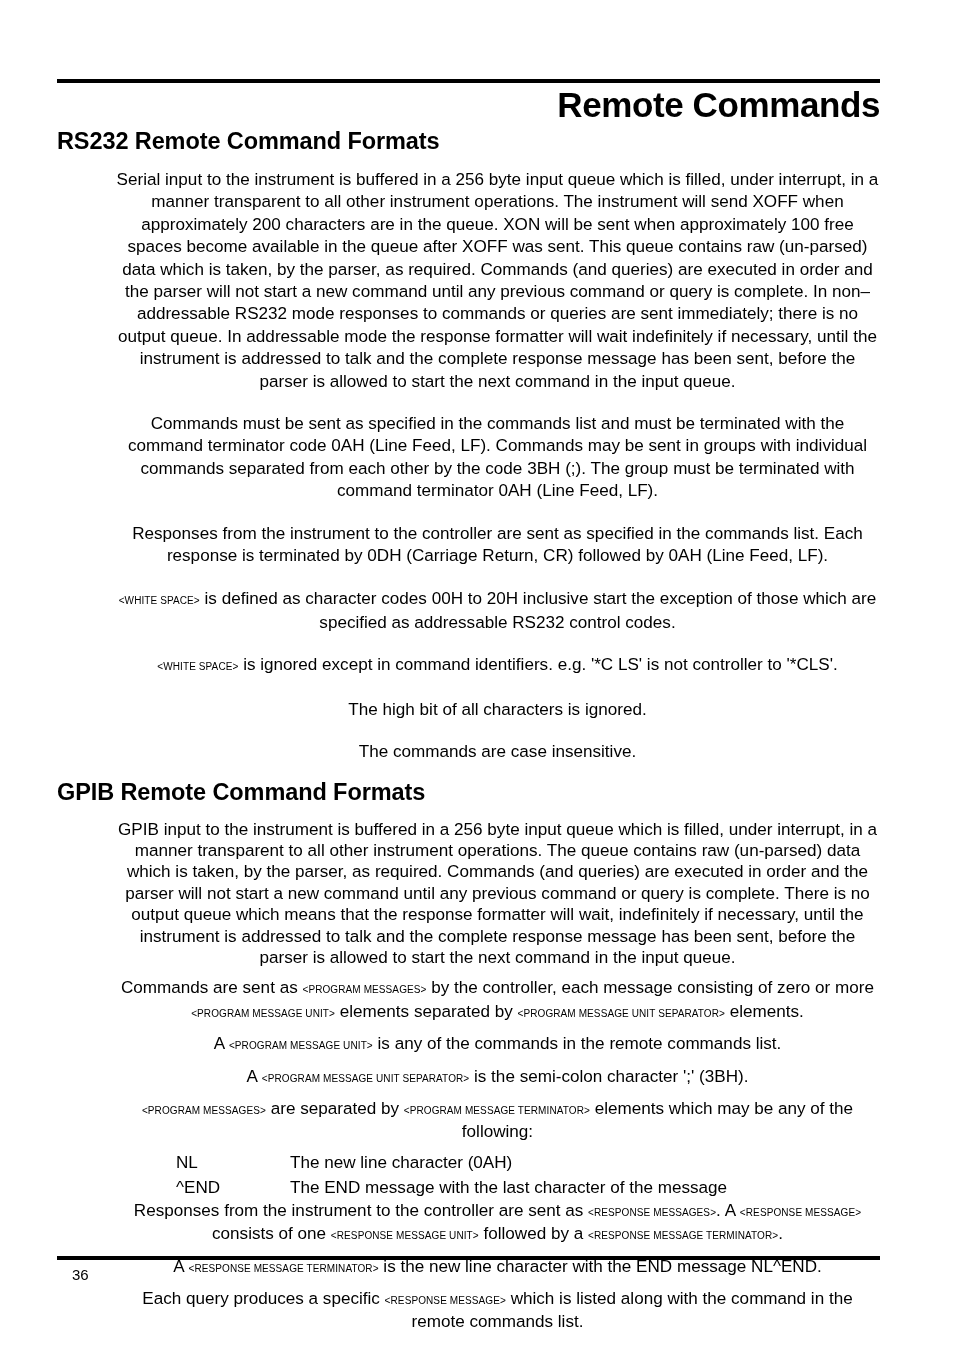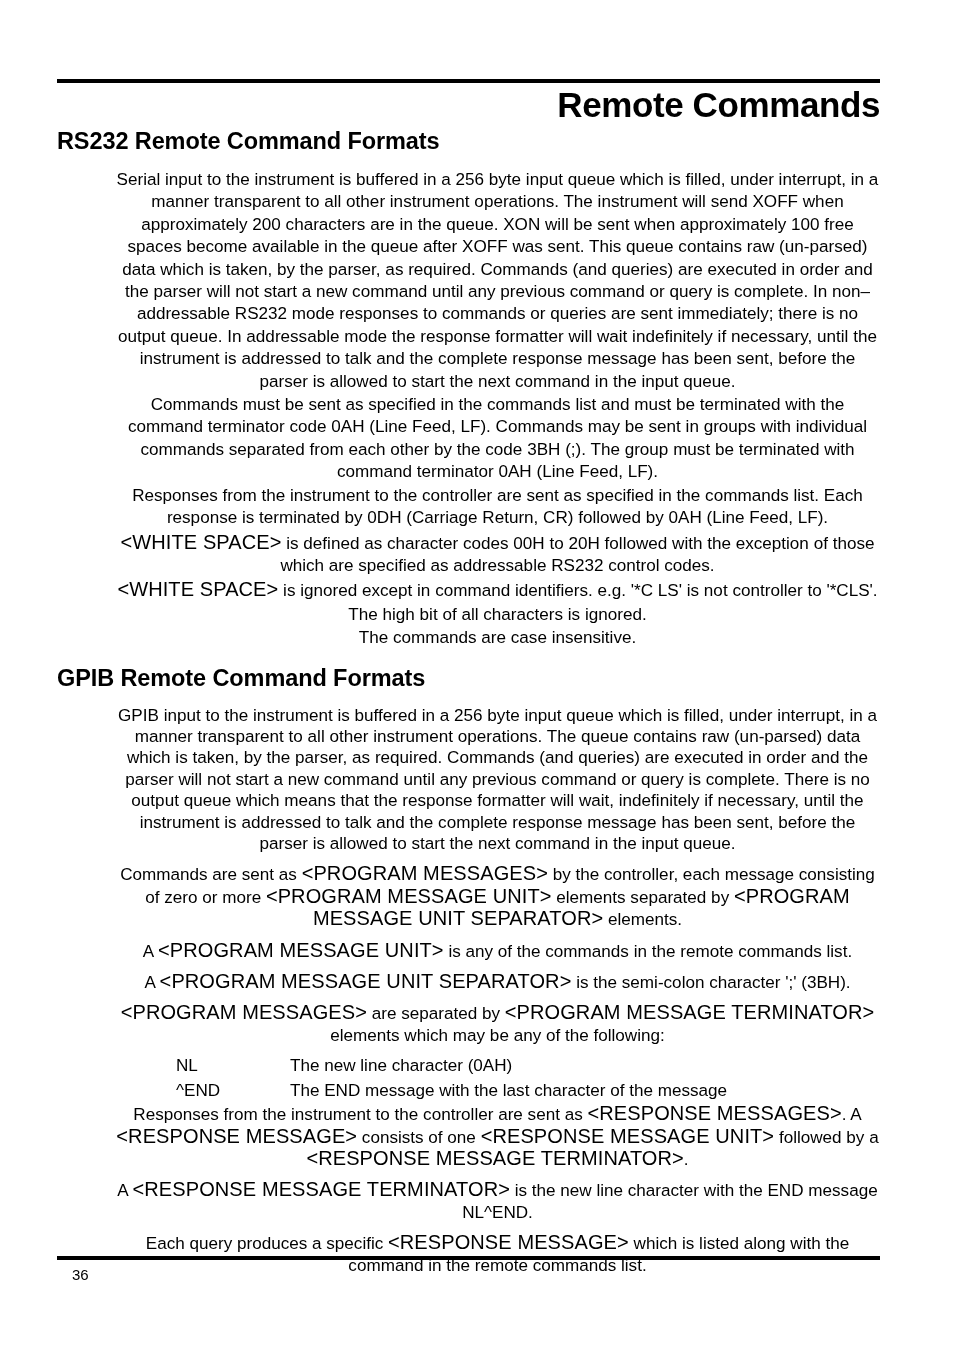--- a/index.html
+++ b/index.html
@@ -85,35 +85,35 @@
     width: 765px;
   }
 
   p.para {
     margin: 0;
     font-size: 17.1px;
     line-height: 22.4px;
     text-align: center;
   }
   p.para + p.para {
-    margin-top: 1px;
+    margin-top: 20px;
   }
 
   
   .rs232-body { margin-top: 13px; }
   .rs232-body p.para { line-height: 22.4px; }
 
   
   .gpib-body { margin-top: 12px; }
   .gpib-body p.para { line-height: 21.4px; }
   .gpib-body p.para + p.para { margin-top: 9px; }
 
   
   .sc {
-    font-size: 20px;
+    font-size: 10px;
     letter-spacing: 0.1px;
   }
 
   
   .term-table {
     margin-top: 7px;
     margin-left: 61px;
     border-collapse: collapse;
   }
   .term-table td {
@@ -140,21 +140,21 @@
     <h2 class="section-heading">RS232 Remote Command Formats</h2>
 
     <div class="body-block rs232-body">
 
       <p class="para">Serial input to the instrument is buffered in a 256 byte input queue which is filled, under interrupt, in a manner transparent to all other instrument operations. The instrument will send XOFF when approximately 200 characters are in the queue. XON will be sent when approximately 100 free spaces become available in the queue after XOFF was sent. This queue contains raw (un-parsed) data which is taken, by the parser, as required. Commands (and queries) are executed in order and the parser will not start a new command until any previous command or query is complete. In non–addressable RS232 mode responses to commands or queries are sent immediately; there is no output queue. In addressable mode the response formatter will wait indefinitely if necessary, until the instrument is addressed to talk and the complete response message has been sent, before the parser is allowed to start the next command in the input queue.</p>
 
       <p class="para">Commands must be sent as specified in the commands list and must be terminated with the command terminator code 0AH (Line Feed, LF). Commands may be sent in groups with individual commands separated from each other by the code 3BH (;). The group must be terminated with command terminator 0AH (Line Feed, LF).</p>
 
       <p class="para">Responses from the instrument to the controller are sent as specified in the commands list. Each response is terminated by 0DH (Carriage Return, CR) followed by 0AH (Line Feed, LF).</p>
 
-      <p class="para"><span class="sc">&lt;WHITE SPACE&gt;</span><span> is defined as character codes 00H to 20H followed with the exception of those which are specified as addressable RS232 control codes.</span></p>
+      <p class="para"><span class="sc">&lt;WHITE SPACE&gt;</span><span> is defined as character codes 00H to 20H inclusive start the exception of those which are specified as addressable RS232 control codes.</span></p>
 
       <p class="para"><span class="sc">&lt;WHITE SPACE&gt;</span><span> is ignored except in command identifiers. e.g. '*C LS' is not controller to '*CLS'.</span></p>
 
       <p class="para">The high bit of all characters is ignored.</p>
 
       <p class="para">The commands are case insensitive.</p>
     </div>
 
     <div class="spacer-before-gpib"></div>
 

